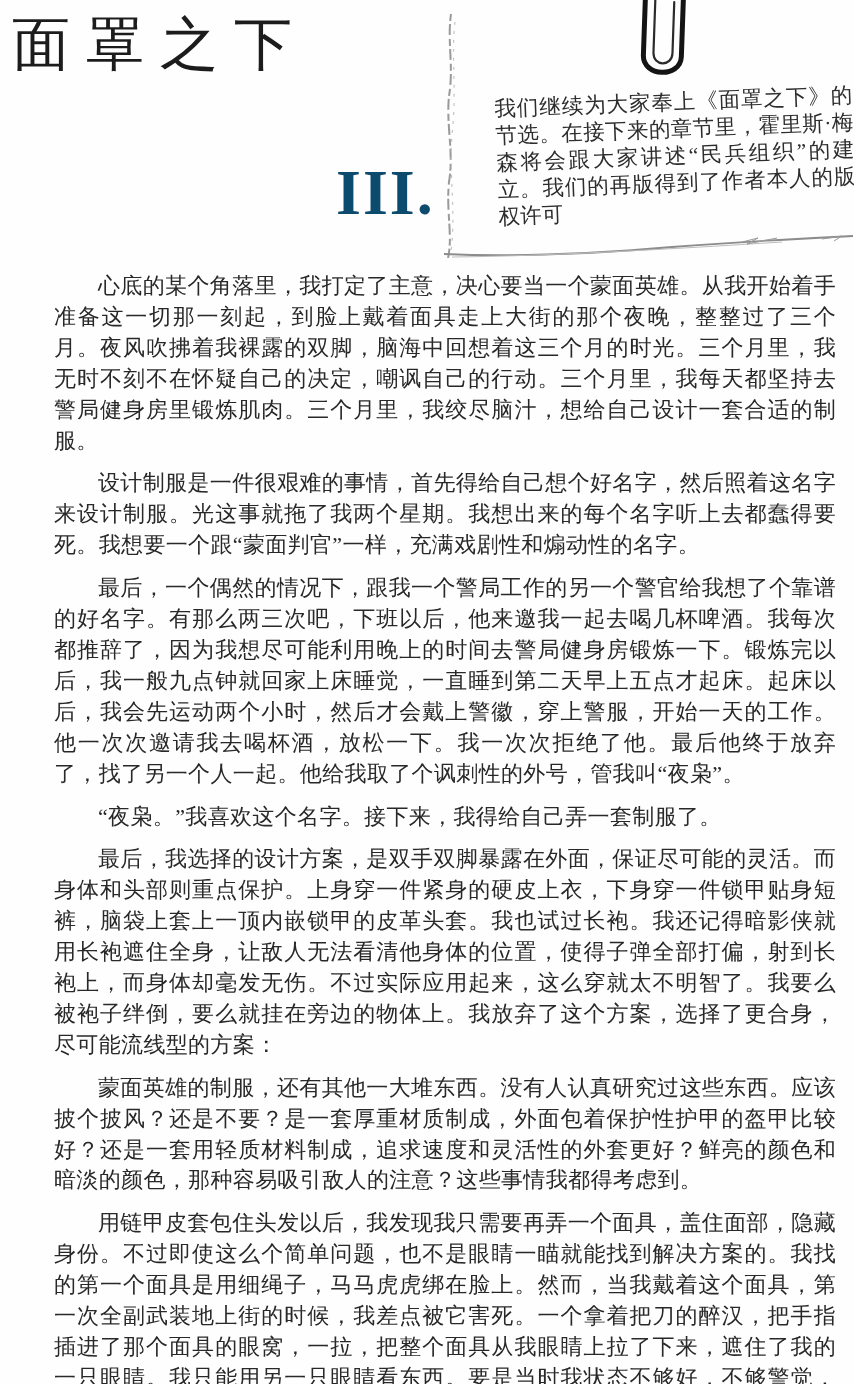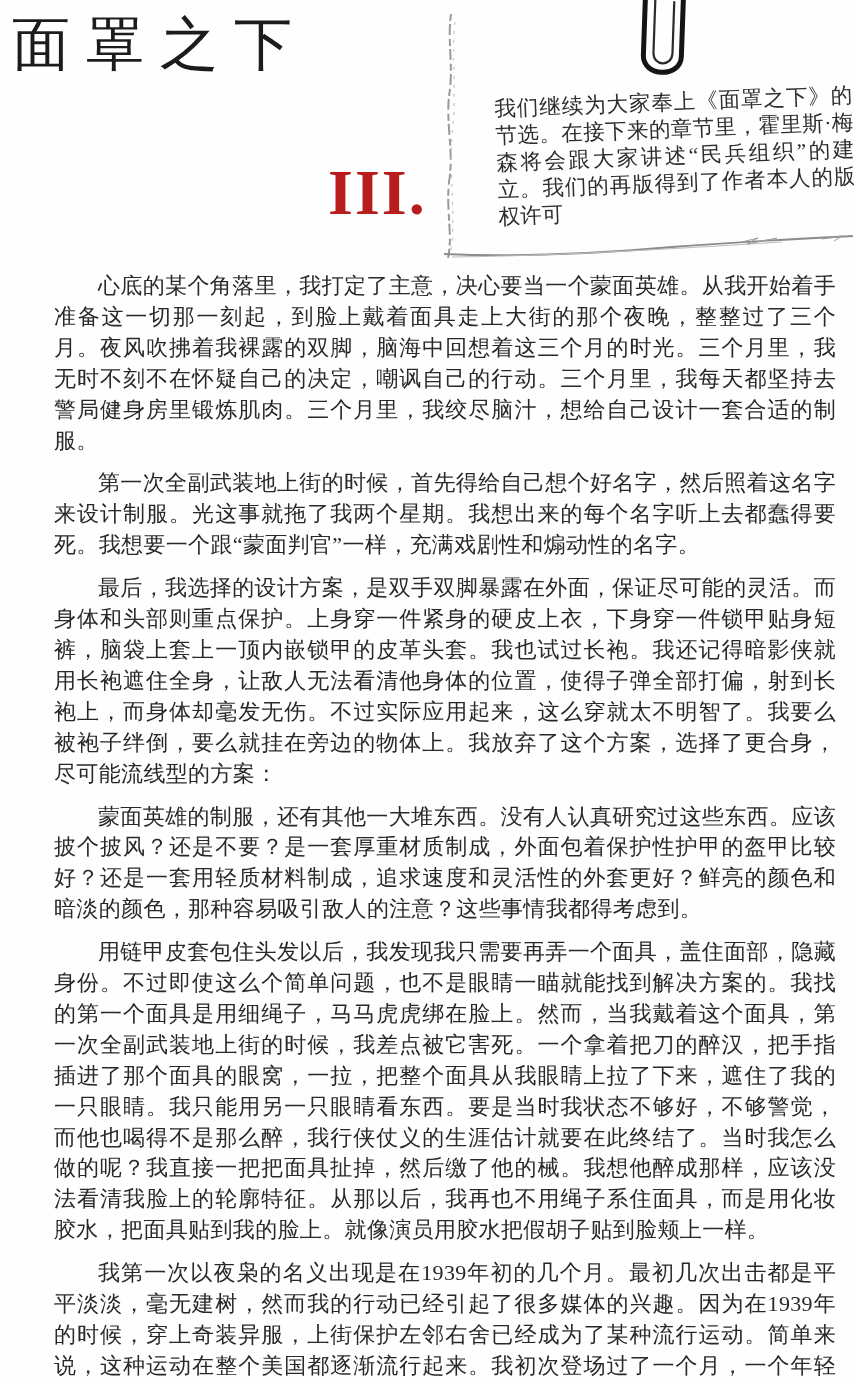--- a/index.html
+++ b/index.html
@@ -22,24 +22,24 @@
     left: 12px; top: 6px;
     margin: 0;
     font-size: 58px;
     font-weight: 400;
     letter-spacing: 16px;
     color: #1c1c1c;
     white-space: nowrap;
   }
   .section-number {
     position: absolute;
-    left: 328px; top: 156px;
+    left: 336px; top: 156px;
     font-size: 64px;
     font-weight: 700;
-    color: #b91c1c;
+    color: #0c4a6e;
     letter-spacing: 2px;
   }
   
   .note {
     position: absolute;
     left: 442px; top: 4px;
     width: 412px; height: 256px;
   }
   .note-text {
     position: absolute;
@@ -98,20 +98,22 @@
       <path d="M380,7 l20,-3 l-8,5" fill="none" stroke="#9a9a9a" stroke-width="1"></path>
     </svg>
 
     <p class="note-text">我们继续为大家奉上《面罩之下》的节选。在接下来的章节里，霍里斯·梅森将会跟大家讲述“民兵组织”的建立。我们的再版得到了作者本人的版权许可</p>
   </div>
 
   <div class="section-number">III.</div>
 
   <main class="article">
     <p>心底的某个角落里，我打定了主意，决心要当一个蒙面英雄。从我开始着手准备这一切那一刻起，到脸上戴着面具走上大街的那个夜晚，整整过了三个月。夜风吹拂着我裸露的双脚，脑海中回想着这三个月的时光。三个月里，我无时不刻不在怀疑自己的决定，嘲讽自己的行动。三个月里，我每天都坚持去警局健身房里锻炼肌肉。三个月里，我绞尽脑汁，想给自己设计一套合适的制服。</p>
-    <p>第一次全副武装地上街的时候，首先得给自己想个好名字，然后照着这名字来设计制服。光这事就拖了我两个星期。我想出来的每个名字听上去都蠢得要死。我想要一个跟“蒙面判官”一样，充满戏剧性和煽动性的名字。</p>
+    <p>设计制服是一件很艰难的事情，首先得给自己想个好名字，然后照着这名字来设计制服。光这事就拖了我两个星期。我想出来的每个名字听上去都蠢得要死。我想要一个跟“蒙面判官”一样，充满戏剧性和煽动性的名字。</p>
+    <p>最后，一个偶然的情况下，跟我一个警局工作的另一个警官给我想了个靠谱的好名字。有那么两三次吧，下班以后，他来邀我一起去喝几杯啤酒。我每次都推辞了，因为我想尽可能利用晚上的时间去警局健身房锻炼一下。锻炼完以后，我一般九点钟就回家上床睡觉，一直睡到第二天早上五点才起床。起床以后，我会先运动两个小时，然后才会戴上警徽，穿上警服，开始一天的工作。他一次次邀请我去喝杯酒，放松一下。我一次次拒绝了他。最后他终于放弃了，找了另一个人一起。他给我取了个讽刺性的外号，管我叫“夜枭”。</p>
+    <p>“夜枭。”我喜欢这个名字。接下来，我得给自己弄一套制服了。</p>
     <p>最后，我选择的设计方案，是双手双脚暴露在外面，保证尽可能的灵活。而身体和头部则重点保护。上身穿一件紧身的硬皮上衣，下身穿一件锁甲贴身短裤，脑袋上套上一顶内嵌锁甲的皮革头套。我也试过长袍。我还记得暗影侠就用长袍遮住全身，让敌人无法看清他身体的位置，使得子弹全部打偏，射到长袍上，而身体却毫发无伤。不过实际应用起来，这么穿就太不明智了。我要么被袍子绊倒，要么就挂在旁边的物体上。我放弃了这个方案，选择了更合身，尽可能流线型的方案：</p>
     <p>蒙面英雄的制服，还有其他一大堆东西。没有人认真研究过这些东西。应该披个披风？还是不要？是一套厚重材质制成，外面包着保护性护甲的盔甲比较好？还是一套用轻质材料制成，追求速度和灵活性的外套更好？鲜亮的颜色和暗淡的颜色，那种容易吸引敌人的注意？这些事情我都得考虑到。</p>
     <p>用链甲皮套包住头发以后，我发现我只需要再弄一个面具，盖住面部，隐藏身份。不过即使这么个简单问题，也不是眼睛一瞄就能找到解决方案的。我找的第一个面具是用细绳子，马马虎虎绑在脸上。然而，当我戴着这个面具，第一次全副武装地上街的时候，我差点被它害死。一个拿着把刀的醉汉，把手指插进了那个面具的眼窝，一拉，把整个面具从我眼睛上拉了下来，遮住了我的一只眼睛。我只能用另一只眼睛看东西。要是当时我状态不够好，不够警觉，而他也喝得不是那么醉，我行侠仗义的生涯估计就要在此终结了。当时我怎么做的呢？我直接一把把面具扯掉，然后缴了他的械。我想他醉成那样，应该没法看清我脸上的轮廓特征。从那以后，我再也不用绳子系住面具，而是用化妆胶水，把面具贴到我的脸上。就像演员用胶水把假胡子贴到脸颊上一样。</p>
     <p>我第一次以夜枭的名义出现是在1939年初的几个月。最初几次出击都是平平淡淡，毫无建树，然而我的行动已经引起了很多媒体的兴趣。因为在1939年的时候，穿上奇装异服，上街保护左邻右舍已经成为了某种流行运动。简单来说，这种运动在整个美国都逐渐流行起来。我初次登场过了一个月，一个年轻的女人登上了报纸的头条。她称自己为“侧影”。侧影揭露了一个出版非法儿童色情刊物的无良出版商。她好好地教训了那个企业家，还有他的两个主要的摄影师。她把他们暴打了一顿。过了不久，一个打扮得像飞蛾一样，可以在空中滑翔的年轻人，开始出现在康涅狄格州的报纸上。还有一个非常残忍，非常野蛮的年轻人也出场了。他穿着一件亮黄色的连裤工作衫，给自己取名叫“笑星”。他开始清除城市码头附近出没的那些罪犯人渣。蒙面判官大张旗鼓地进入公众视野之后仅仅过了十二个月，美国西海岸地区就出现了另外至少七名蒙面义务警员。</p>
   </main>
 
 </div>
 
 </body></html>

